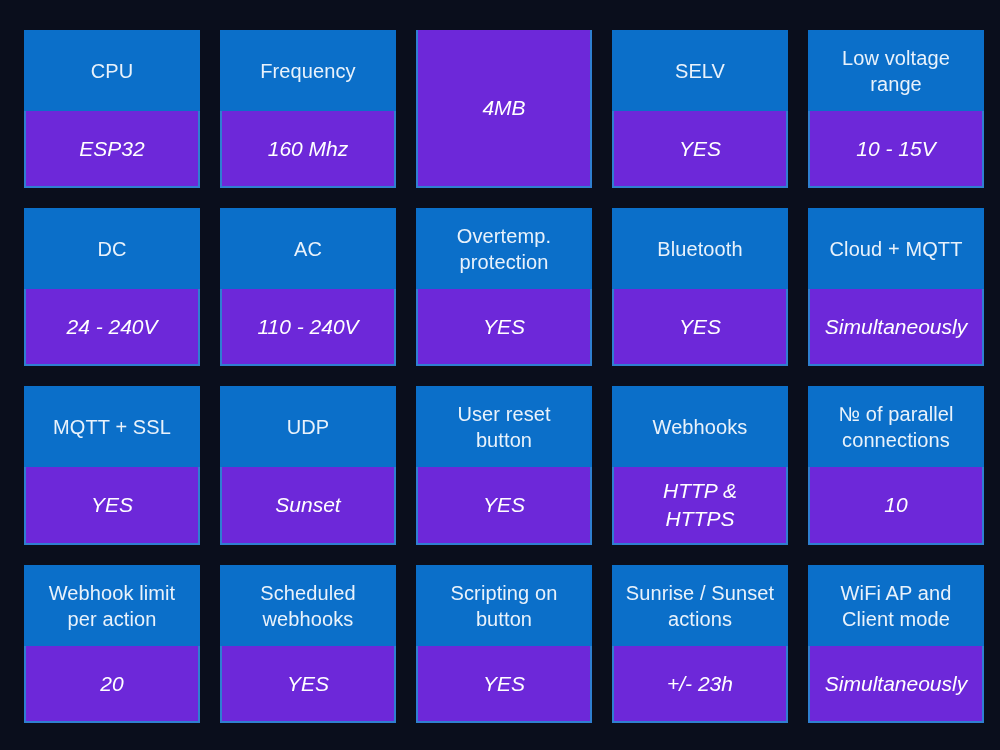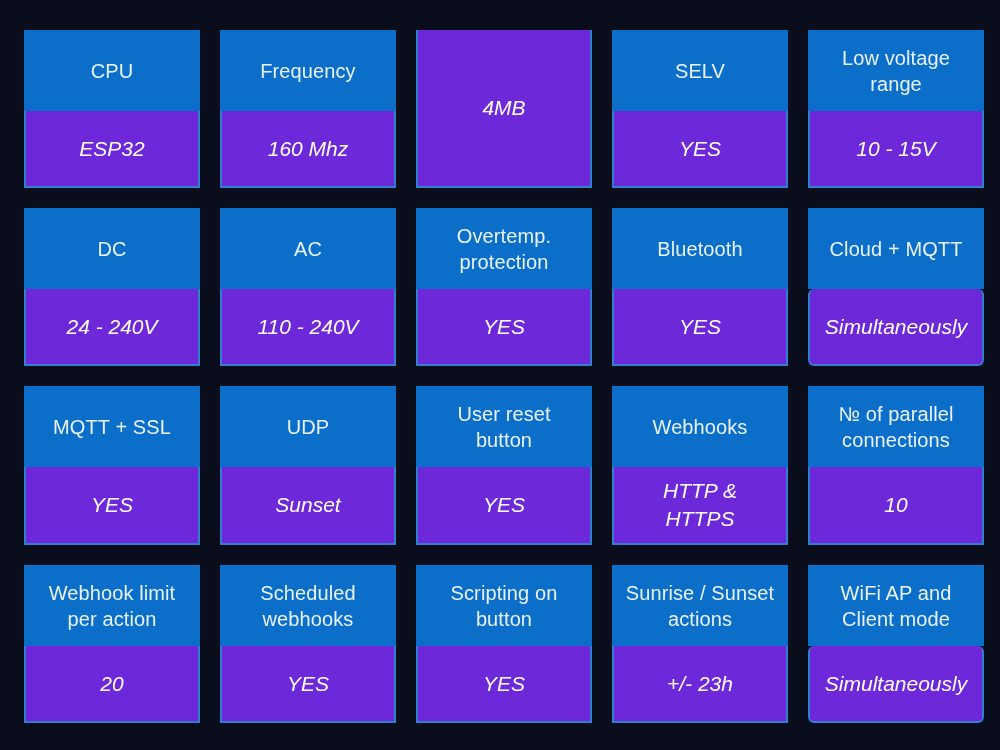--- a/index.html
+++ b/index.html
@@ -63,21 +63,20 @@
     line-height: 28px;
     box-sizing: border-box;
     white-space: pre-line;
     font-style: italic;
   }
 
   
   .spec-value.overflow {
     white-space: nowrap;
     overflow: visible;
-    border-radius: 6px;
   }
 </style>
 </head>
 <body>
 
 <div id="spec-grid">
     <div class="spec-card">
       <div class="spec-head">CPU</div>
       <div class="spec-value">ESP32</div>
     </div>

